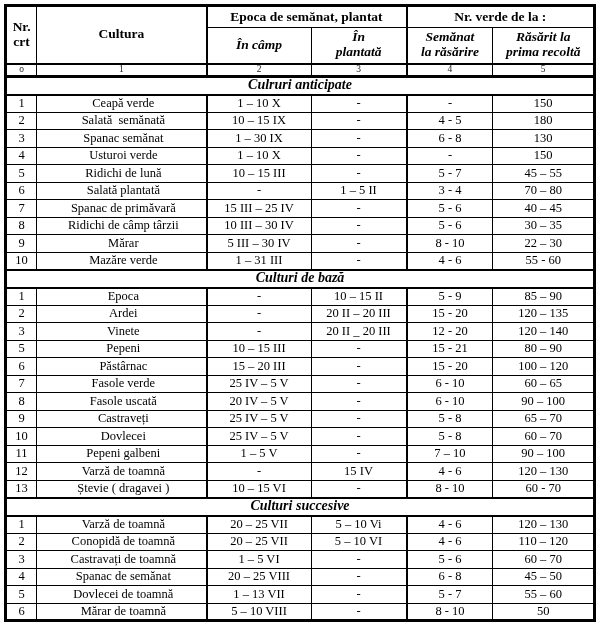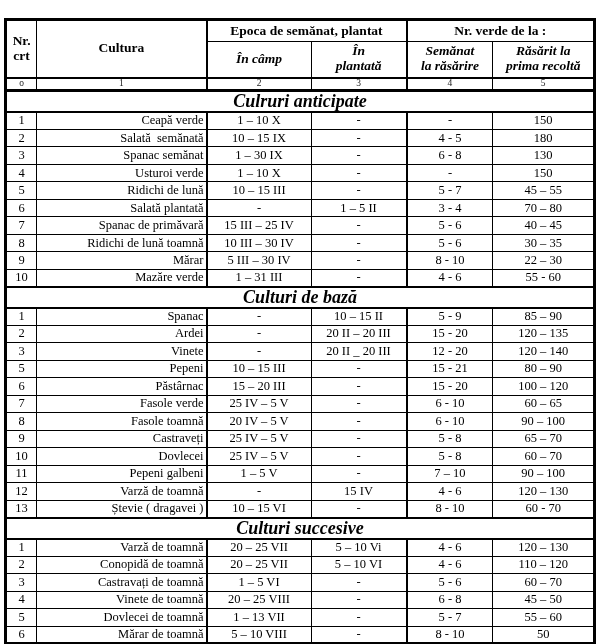--- a/index.html
+++ b/index.html
@@ -16,21 +16,20 @@
     width: 600px;
     height: 644px;
     box-sizing: border-box;
     padding: 4px 4px;
   }
   table.sched {
     border-collapse: collapse;
     table-layout: fixed;
     width: 592px;
     border: 3px solid #000;
-    margin-top: 14px;
   }
   col.c0 { width: 31px; }
   col.c1 { width: 169px; }
   col.c2 { width: 104px; }
   col.c3 { width: 95px;  }
   col.c4 { width: 86px;  }
   col.c5 { width: 101px; }
 
   th, td {
     border: 1px solid #000;
@@ -62,28 +61,28 @@
     font-family: "Liberation Serif", serif;
   }
 
   tbody tr { height: 17.5px; }
   tbody td {
     font-size: 12.5px;
     line-height: 1.05;
     white-space: pre-wrap;
   }
   tbody td.c1 {
-    text-align: right;
+    text-align: center;
     padding-left: 6px;
   }
   tr.section-row { height: 18px; }
   tr.section-row td.section-title {
     font-weight: bold;
     font-style: italic;
-    font-size: 18px;
+    font-size: 14px;
     text-align: center;
     border-top: 2px solid #000;
     border-bottom: 2px solid #000;
   }
 </style>
 </head>
 <body>
 
 <div class="page">
   <table class="sched">
@@ -176,21 +175,21 @@
         <tr>
           <td class="c0">7</td>
           <td class="c1">Spanac de primăvară</td>
           <td class="c2 gb">15 III – 25 IV</td>
           <td class="c3">-</td>
           <td class="c4 gb">5 - 6</td>
           <td class="c5">40 – 45</td>
         </tr>
         <tr>
           <td class="c0">8</td>
-          <td class="c1">Ridichi de lună toamnă</td>
+          <td class="c1">Ridichi de câmp târzii</td>
           <td class="c2 gb">10 III – 30 IV</td>
           <td class="c3">-</td>
           <td class="c4 gb">5 - 6</td>
           <td class="c5">30 – 35</td>
         </tr>
         <tr>
           <td class="c0">9</td>
           <td class="c1">Mărar</td>
           <td class="c2 gb">5 III – 30 IV</td>
           <td class="c3">-</td>
@@ -203,21 +202,21 @@
           <td class="c2 gb">1 – 31 III</td>
           <td class="c3">-</td>
           <td class="c4 gb">4 - 6</td>
           <td class="c5">55 - 60</td>
         </tr>
         <tr class="section-row">
           <td colspan="6" class="section-title">Culturi de bază</td>
         </tr>
         <tr>
           <td class="c0">1</td>
-          <td class="c1">Spanac</td>
+          <td class="c1">Epoca</td>
           <td class="c2 gb">-</td>
           <td class="c3">10 – 15 II</td>
           <td class="c4 gb">5 - 9</td>
           <td class="c5">85 – 90</td>
         </tr>
         <tr>
           <td class="c0">2</td>
           <td class="c1">Ardei</td>
           <td class="c2 gb">-</td>
           <td class="c3">20 II – 20 III</td>
@@ -251,21 +250,21 @@
         <tr>
           <td class="c0">7</td>
           <td class="c1">Fasole verde</td>
           <td class="c2 gb">25 IV – 5 V</td>
           <td class="c3">-</td>
           <td class="c4 gb">6 - 10</td>
           <td class="c5">60 – 65</td>
         </tr>
         <tr>
           <td class="c0">8</td>
-          <td class="c1">Fasole toamnă</td>
+          <td class="c1">Fasole uscată</td>
           <td class="c2 gb">20 IV – 5 V</td>
           <td class="c3">-</td>
           <td class="c4 gb">6 - 10</td>
           <td class="c5">90 – 100</td>
         </tr>
         <tr>
           <td class="c0">9</td>
           <td class="c1">Castraveți</td>
           <td class="c2 gb">25 IV – 5 V</td>
           <td class="c3">-</td>
@@ -326,21 +325,21 @@
         <tr>
           <td class="c0">3</td>
           <td class="c1">Castravați de toamnă</td>
           <td class="c2 gb">1 – 5 VI</td>
           <td class="c3">-</td>
           <td class="c4 gb">5 - 6</td>
           <td class="c5">60 – 70</td>
         </tr>
         <tr>
           <td class="c0">4</td>
-          <td class="c1">Vinete de toamnă</td>
+          <td class="c1">Spanac de semănat</td>
           <td class="c2 gb">20 – 25 VIII</td>
           <td class="c3">-</td>
           <td class="c4 gb">6 - 8</td>
           <td class="c5">45 – 50</td>
         </tr>
         <tr>
           <td class="c0">5</td>
           <td class="c1">Dovlecei de toamnă</td>
           <td class="c2 gb">1 – 13 VII</td>
           <td class="c3">-</td>

